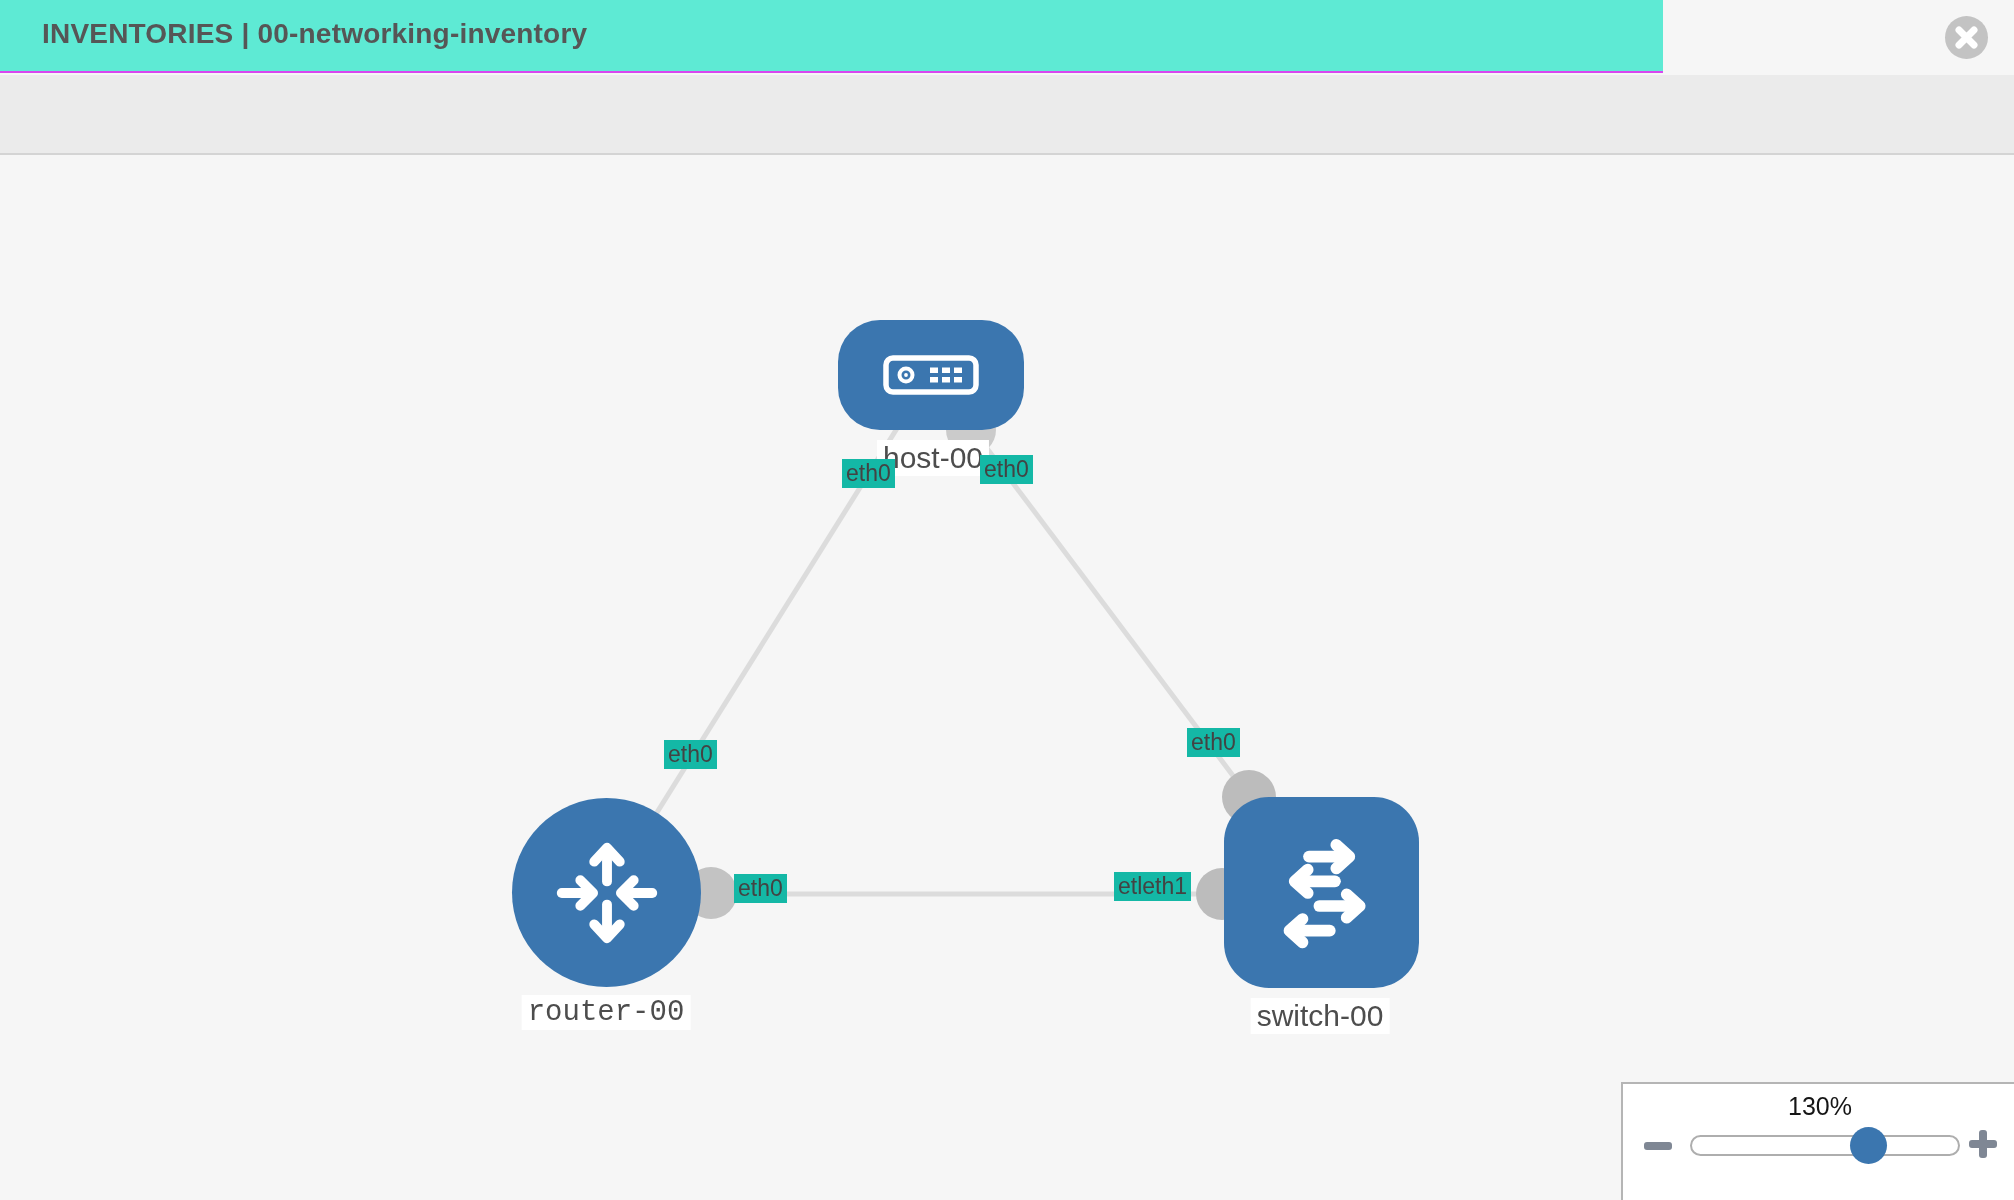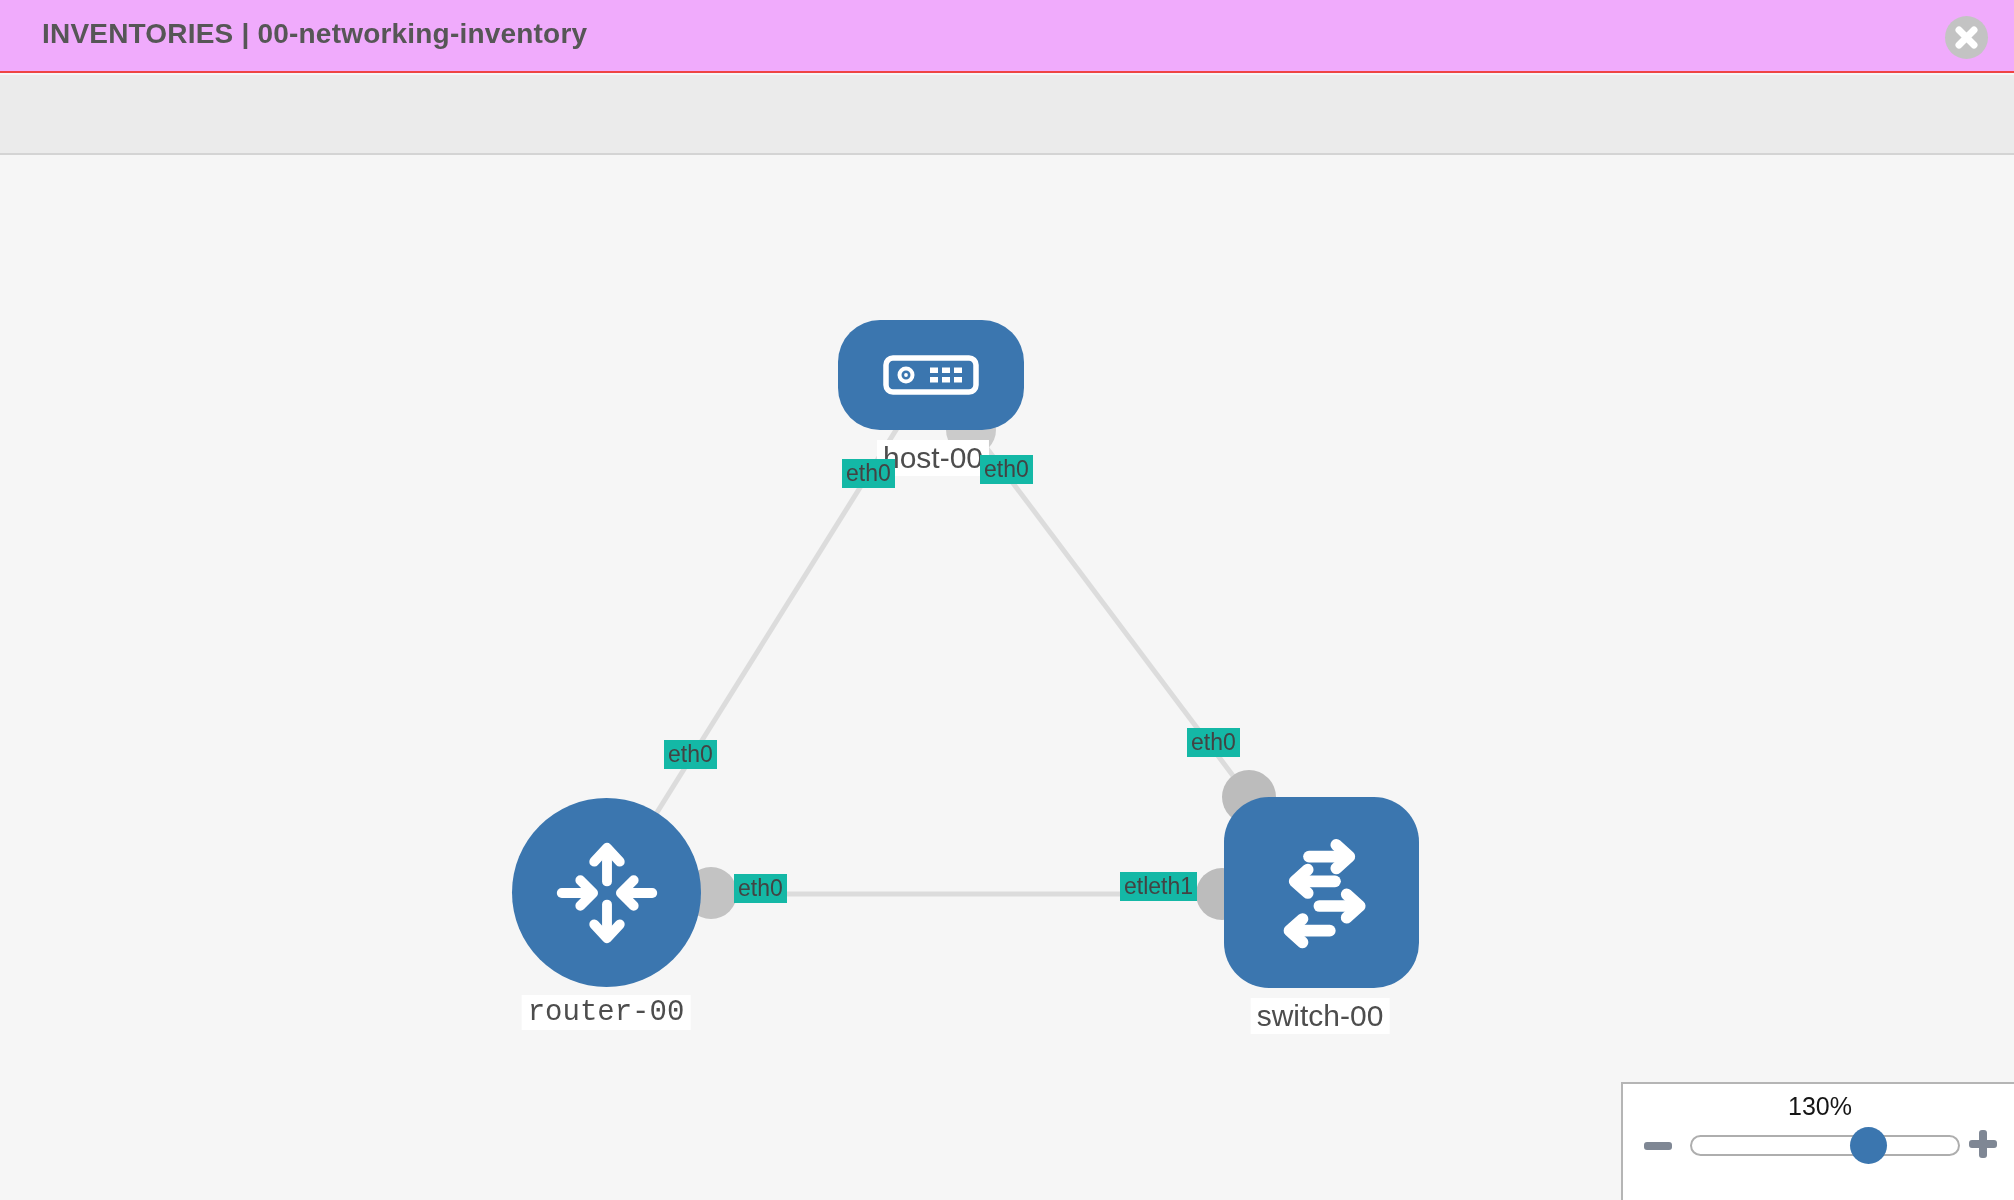--- a/index.html
+++ b/index.html
@@ -2,22 +2,22 @@
 <html><head>
 <meta charset="utf-8">
 <style>
   * { margin:0; padding:0; box-sizing:border-box; }
   html,body { width:2014px; height:1200px; overflow:hidden; }
   body { font-family:"Liberation Sans","DejaVu Sans",sans-serif; background:#ffffff; }
   .page { position:relative; width:2014px; height:1200px; background:#f6f6f6; }
 
   
   .header {
-    position:absolute; left:0; top:0; width:2014px; height:73px;
-    background:#f0abfc; border-bottom:2px solid #ef4444;
+    position:absolute; left:0; top:0; width:1663px; height:73px;
+    background:#5eead4; border-bottom:2px solid #d946ef;
   }
   .page-title {
     position:absolute; left:42px; top:18px;
     font-size:28px; font-weight:bold; color:#565656; letter-spacing:0.2px;
   }
   .close-btn {
     position:absolute; left:1944px; top:15px; width:45px; height:45px; cursor:pointer;
   }
 
   
@@ -62,21 +62,21 @@
 
   .port-label {
     position:absolute; background:#14b8a6; color:#434343;
     font-size:23px; padding:1px 4px; white-space:nowrap;
   }
   .port-1 { left:826px;  top:302px; }
   .port-2 { left:964px;  top:298px; }
   .port-3 { left:648px;  top:583px; }
   .port-4 { left:1171px; top:571px; }
   .port-5 { left:718px;  top:717px; }
-  .port-6 { left:1098px; top:715px;margin-left:6px; }
+  .port-6 { left:1098px; top:715px; }
 
   
   .zoom-panel {
     position:absolute; left:1621px; top:1082px; width:400px; height:130px;
     background:#ffffff; border:2px solid #b5b5b5;
   }
   .zoom-level {
     position:absolute; left:0; top:8px; width:394px; text-align:center;
     font-size:25px; color:#151515;
   }

